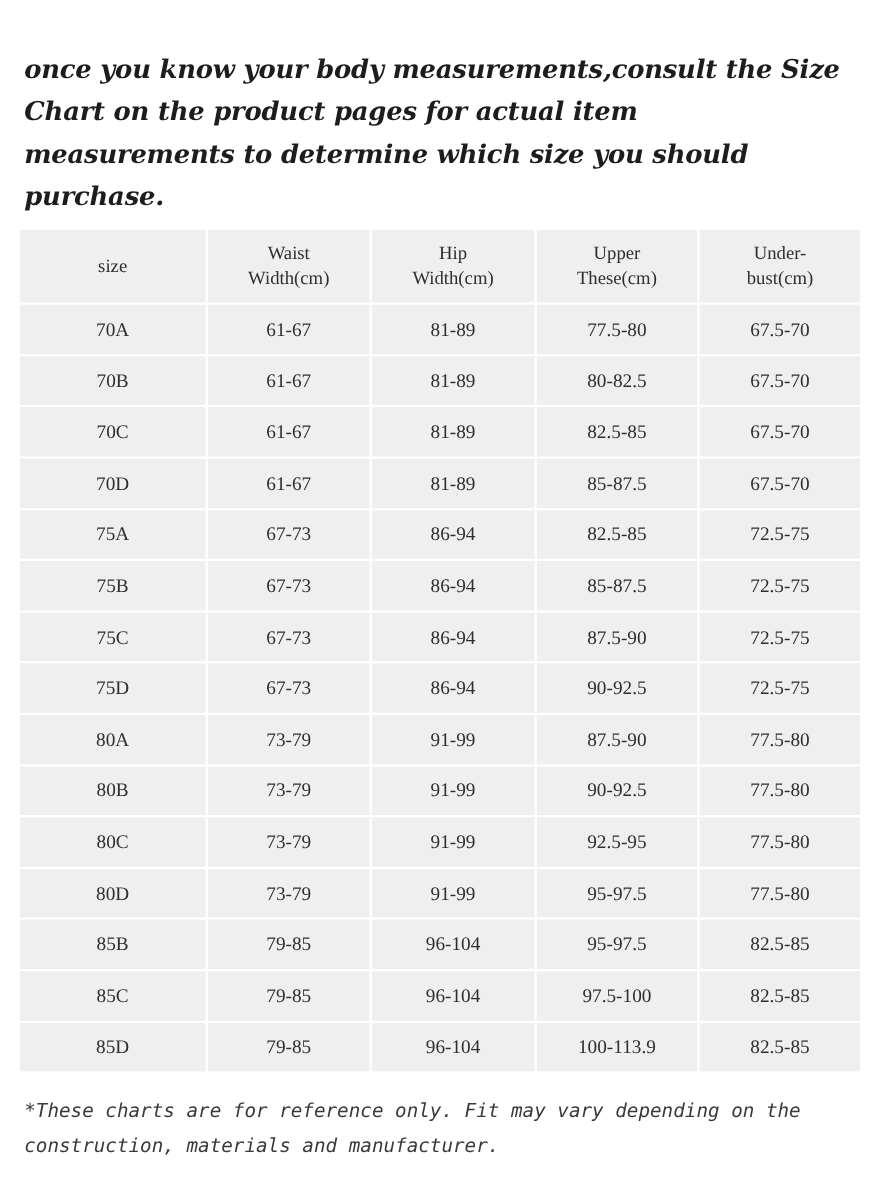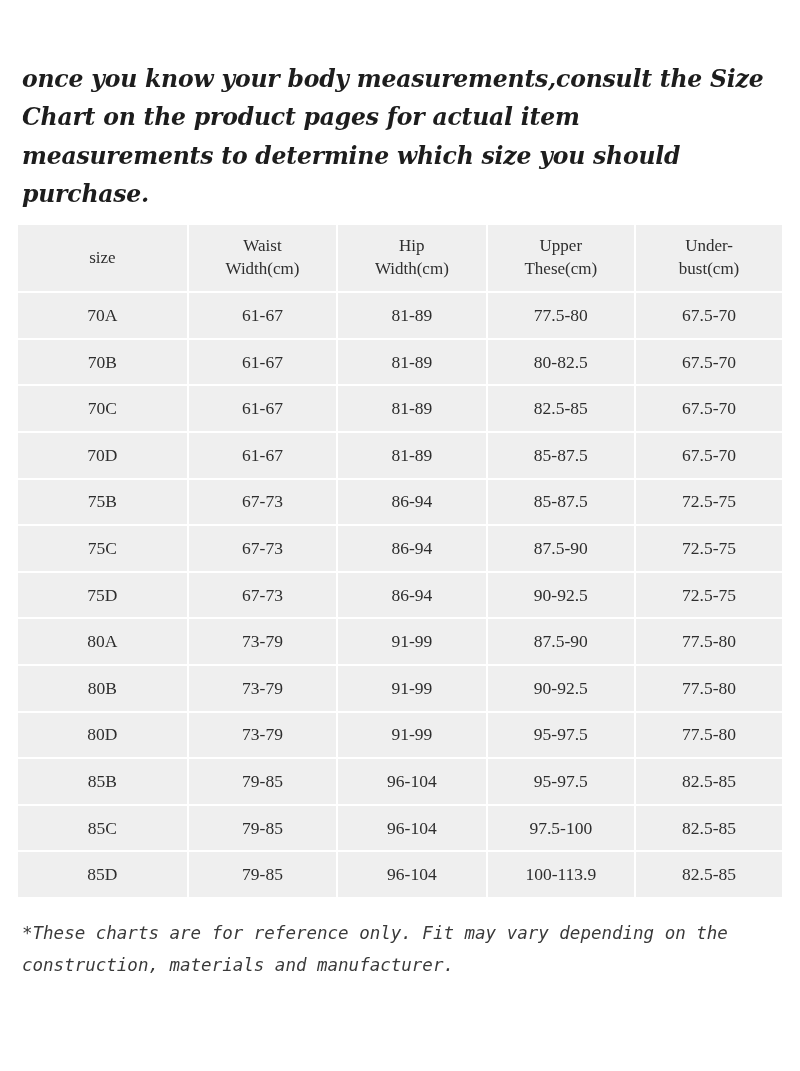--- a/index.html
+++ b/index.html
@@ -12,21 +12,21 @@
     background: #ffffff;
     font-family: "Liberation Sans", sans-serif;
     color: #2b2b2b;
     overflow: hidden;
   }
   .page {
     position: relative;
     width: 800px;
     height: 1071px;
     box-sizing: border-box;
-    padding: 16px 16px;
+    padding: 0 16px;
     background: #ffffff;
   }
   .intro {
     padding: 44px 6px 10px 6px;
     font-family: "DejaVu Serif", serif;
     font-style: italic;
     font-weight: 600;
     font-size: 23.5px;
     line-height: 1.63;
     color: #1d1d1d;
@@ -134,20 +134,27 @@
         <td>67.5-70</td>
       </tr>
       <tr>
         <td>70D</td>
         <td>61-67</td>
         <td>81-89</td>
         <td>85-87.5</td>
         <td>67.5-70</td>
       </tr>
       <tr>
+        <td>75A</td>
+        <td>67-73</td>
+        <td>86-94</td>
+        <td>82.5-85</td>
+        <td>72.5-75</td>
+      </tr>
+      <tr>
         <td>75B</td>
         <td>67-73</td>
         <td>86-94</td>
         <td>85-87.5</td>
         <td>72.5-75</td>
       </tr>
       <tr>
         <td>75C</td>
         <td>67-73</td>
         <td>86-94</td>
@@ -166,20 +173,27 @@
         <td>73-79</td>
         <td>91-99</td>
         <td>87.5-90</td>
         <td>77.5-80</td>
       </tr>
       <tr>
         <td>80B</td>
         <td>73-79</td>
         <td>91-99</td>
         <td>90-92.5</td>
+        <td>77.5-80</td>
+      </tr>
+      <tr>
+        <td>80C</td>
+        <td>73-79</td>
+        <td>91-99</td>
+        <td>92.5-95</td>
         <td>77.5-80</td>
       </tr>
       <tr>
         <td>80D</td>
         <td>73-79</td>
         <td>91-99</td>
         <td>95-97.5</td>
         <td>77.5-80</td>
       </tr>
       <tr>

